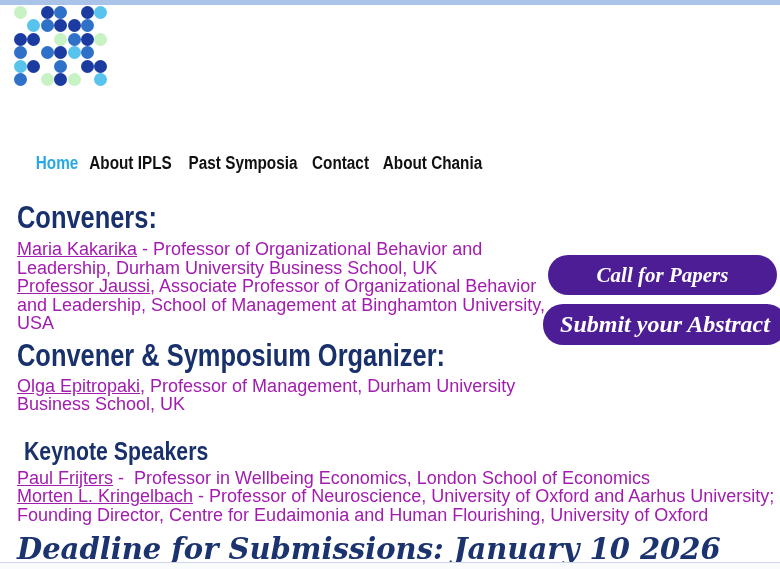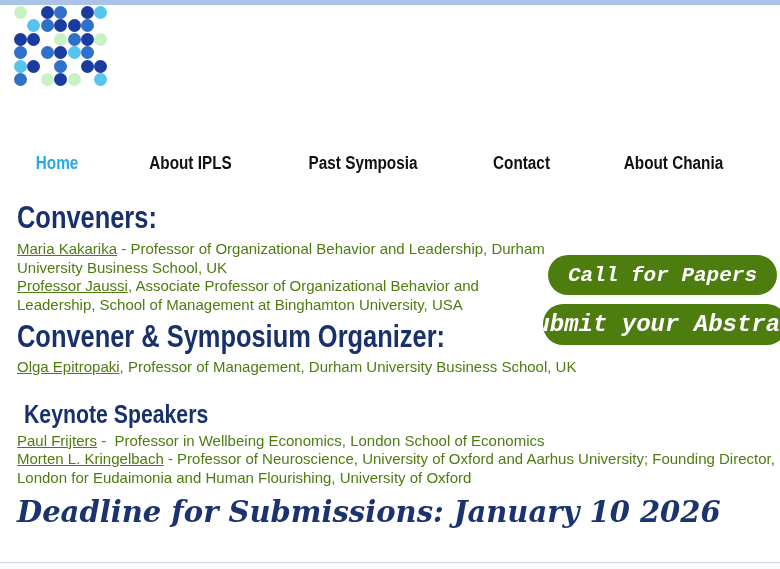--- a/index.html
+++ b/index.html
@@ -16,50 +16,50 @@
   .logo-row { height:13.4px; font-size:0; white-space:nowrap; }
   .dot { display:inline-block; width:13px; height:13px; border-radius:50%; margin-right:0.4px; background:transparent; }
 
   .title-block { margin-left:130px; width:560px; padding-top:7px; text-align:center; color:#1a2f6a; }
   .title-line {
     display:block; font-weight:bold; font-size:23px; line-height:28px;
     transform:scaleX(0.82); white-space:nowrap;
   }
 
   
-  .nav { display:flex; justify-content:space-between; align-items:center;
+  .nav { display:flex; align-items:center;
          padding:0 48px 0 32px; height:22px; }
   .nav-item { font-weight:bold; font-size:18px; color:#111111;
               transform:scaleX(0.85); white-space:nowrap; cursor:pointer; }
   .nav-item.active { color:#29a9e1; }
 
   
   .main { position:relative; padding-left:17px; }
   .h-big {
     font-weight:bold; font-size:31px; line-height:33px; color:#18306b;
     transform:scaleX(0.82); transform-origin:0 50%; white-space:nowrap;
   }
   .h-conveners { margin-top:27px; }
   .h-organizer { margin-top:6px; }
   .h-keynote {
     font-weight:bold; font-size:25px; line-height:27px; color:#18306b;
     transform:scaleX(0.85); transform-origin:0 50%; white-space:nowrap;
     margin:24px 0 0 7px;
   }
-  .people { margin-top:6px; width:540px; color:#4d7c0f; font-size:15px; line-height:18.5px; }
+  .people { margin-top:6px; width:540px; color:#a21caf; font-size:18px; line-height:18.5px; }
   .people p { margin:0; }
   .people-olga { margin-top:5px; width:560px; }
   .people-keynote { margin-top:4px; width:775px; }
   .person-link { color:inherit; text-decoration:underline; cursor:pointer; }
 
   
   .btn {
-    position:absolute; background:#4d7c0f; color:#ffffff; border-radius:20px;
+    position:absolute; background:#4c1d95; color:#ffffff; border-radius:20px;
     display:flex; align-items:center; justify-content:center;
-    font-family:Liberation Mono, monospace; font-style:italic; font-weight:bold;
+    font-family:Liberation Serif, serif; font-style:italic; font-weight:bold;
     cursor:pointer; white-space:nowrap;
   }
   .btn-call   { top:54px;  right:3px;  width:229px; height:40px; font-size:21px; }
   .btn-submit { top:103px; right:-7px; width:244px; height:41px; font-size:24px; }
 
   
   .deadline {
     margin-top:8px; text-align:left; color:#1b336e;
     font-family:"DejaVu Serif", serif; font-style:italic; font-weight:bold;
     font-size:29px; line-height:34px;
@@ -106,21 +106,21 @@
   <div class="h-big h-organizer">Convener &amp; Symposium Organizer:</div>
 
   <div class="people people-olga">
     <p><a class="person-link">Olga Epitropaki</a><span>, Professor of Management, Durham University Business School, UK</span></p>
   </div>
 
   <div class="h-keynote">Keynote Speakers</div>
 
   <div class="people people-keynote">
     <p><a class="person-link">Paul Frijters</a><span> -&nbsp; Professor in Wellbeing Economics, London School of Economics</span></p>
-    <p><a class="person-link">Morten L. Kringelbach</a><span> - Professor of Neuroscience, University of Oxford and Aarhus University; Founding Director, London for Eudaimonia and Human Flourishing, University of Oxford</span></p>
+    <p><a class="person-link">Morten L. Kringelbach</a><span> - Professor of Neuroscience, University of Oxford and Aarhus University; Founding Director, Centre for Eudaimonia and Human Flourishing, University of Oxford</span></p>
   </div>
 
   <div class="btn btn-call">Call for Papers</div>
   <div class="btn btn-submit">Submit your Abstract</div>
 
   <div class="deadline">Deadline for Submissions: January 10 2026</div>
 
 </div>
 
 <div class="bottom-band"></div>

